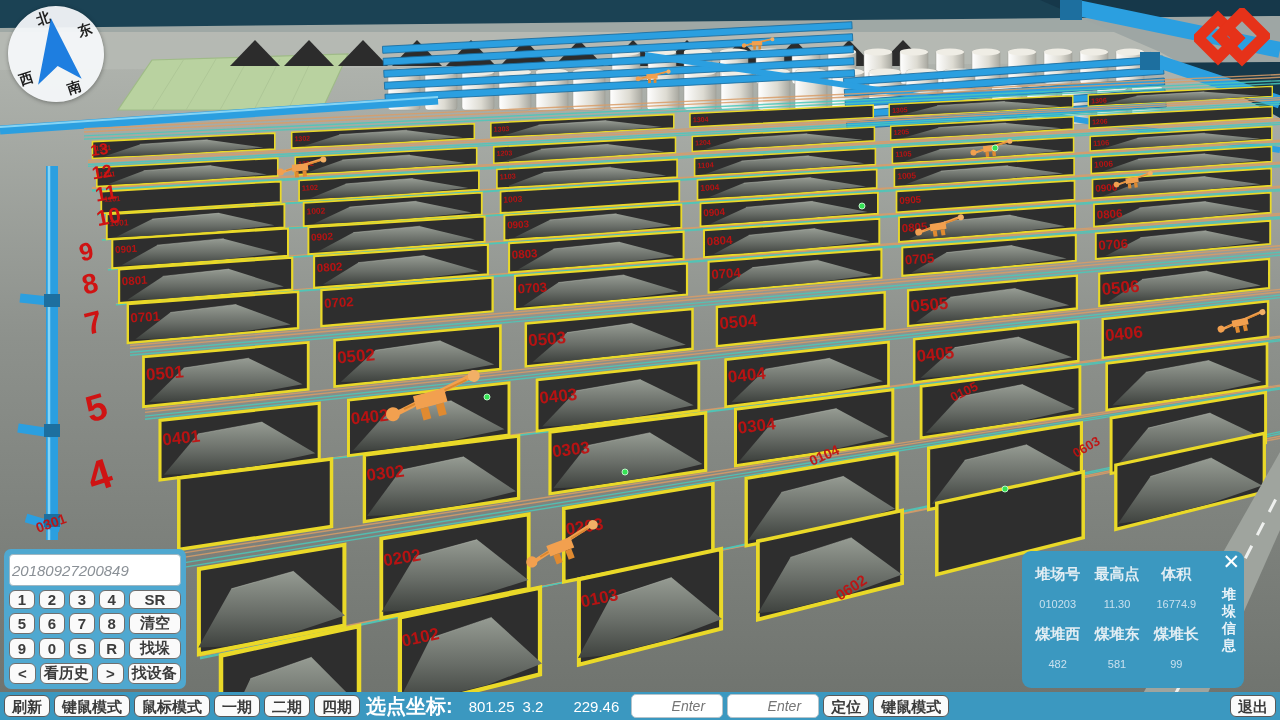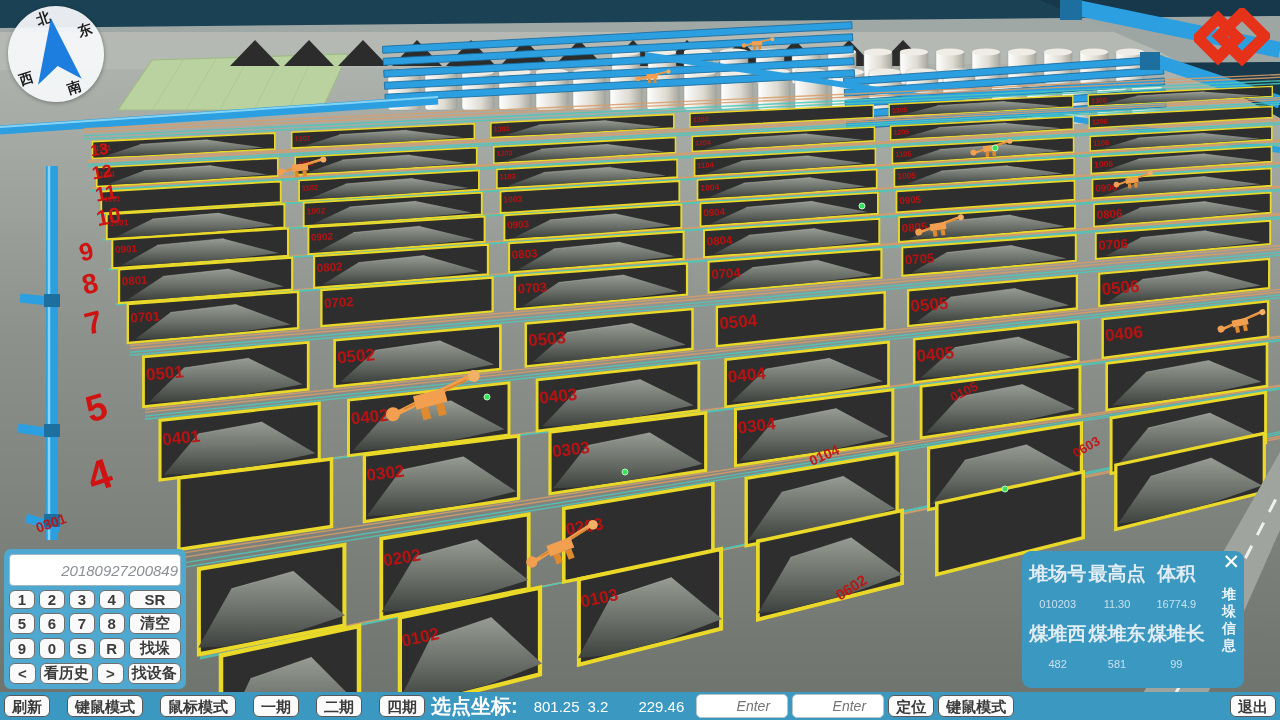--- a/index.html
+++ b/index.html
@@ -11,32 +11,32 @@
            background:rgba(246,249,251,.93);transform:rotate(-18deg);box-shadow:0 1px 4px rgba(0,0,0,.35);}
   .compass span{position:absolute;font-size:14px;font-weight:700;color:#1c1c1c;}
   .c-n{top:2px;left:40px}.c-e{top:26px;right:6px}.c-w{bottom:24px;left:5px}.c-s{bottom:1px;right:34px}
   .compass svg{position:absolute;left:14px;top:10px;}
   
   .logo{position:absolute;right:10px;top:8px;}
   
   .keypad{position:absolute;left:4px;top:549px;width:182px;height:140px;background:#4fa8d0;
           border-radius:7px;padding:5px;box-sizing:border-box;display:flex;flex-direction:column;gap:4px;}
   .keypad input{height:36px;border:1px solid #9fb7c2;border-radius:4px;background:#fff;
-          font-style:italic;color:#8a9096;font-size:15px;text-align:right;width:100%;box-sizing:border-box;
+          font-style:italic;color:#8a9096;font-size:15px;text-align:left;width:100%;box-sizing:border-box;
           font-family:"Liberation Sans","DejaVu Sans",sans-serif;}
   .krow{display:flex;gap:4px;flex:1;}
   .kbtn{background:#fafafa;border:1.6px solid #6f6f6f;border-radius:6px;color:#3c3c3c;
         font-size:15px;font-weight:600;display:flex;align-items:center;justify-content:center;
         padding:0;white-space:nowrap;cursor:pointer;font-family:inherit;}
   
   .info{position:absolute;left:1022px;top:551px;width:222px;height:137px;background:#3b98c0;
         border-radius:9px;color:#dce9f1;}
   .info-grid{position:absolute;left:6px;top:8px;width:178px;height:120px;display:grid;
         grid-template-columns:1fr 1fr 1fr;grid-auto-rows:1fr;text-align:center;align-items:center;}
-  .info-grid .lb{font-size:19px;font-weight:700;color:#e2edf3;}
+  .info-grid .lb{font-size:15px;font-weight:700;color:#e2edf3;}
   .info-grid .vl{font-size:11px;color:#c9e0ee;}
   .vtitle{position:absolute;right:8px;top:50%;transform:translateY(-50%);display:flex;
         flex-direction:column;gap:2px;font-size:14px;color:#eaf3f8;font-weight:600;line-height:15px;}
   .close-x{position:absolute;right:4px;top:0px;font-size:21px;font-weight:900;color:#fff;
         cursor:pointer;line-height:22px;}
   
   .bar{position:absolute;left:0;top:692px;width:1280px;height:28px;background:#3b98c0;
        display:flex;align-items:center;gap:4px;padding:0 4px;box-sizing:border-box;}
   .bbtn{background:#fbfbfb;border:1.6px solid #585858;border-radius:6px;color:#3a3a3a;
         font-size:15px;font-weight:600;height:22px;line-height:19px;padding:0 7px;white-space:nowrap;
@@ -709,21 +709,21 @@
     <div class="vtitle" id="vTitle">
         <span>堆</span>
         <span>垛</span>
         <span>信</span>
         <span>息</span>
       </div>
     <div class="close-x">✕</div>
   </div>
 
   <div class="bar">
-    <span id="barLeft" style="display:flex;gap:17px">
+    <span id="barLeft" style="display:flex;gap:4px">
         <button class="bbtn">刷新</button>
         <button class="bbtn">键鼠模式</button>
         <button class="bbtn">鼠标模式</button>
         <button class="bbtn">一期</button>
         <button class="bbtn">二期</button>
         <button class="bbtn">四期</button>
       </span>
     <span class="coordlb">选点坐标:</span>
     <span class="coordv c1">801.25</span>
     <span class="coordv c2">3.2</span>

